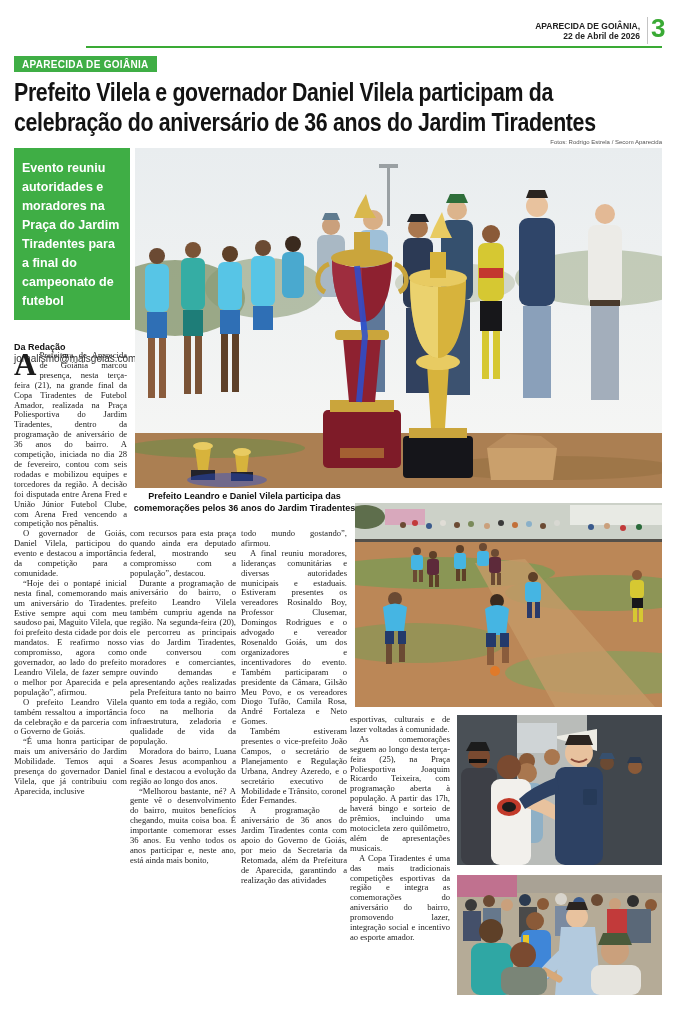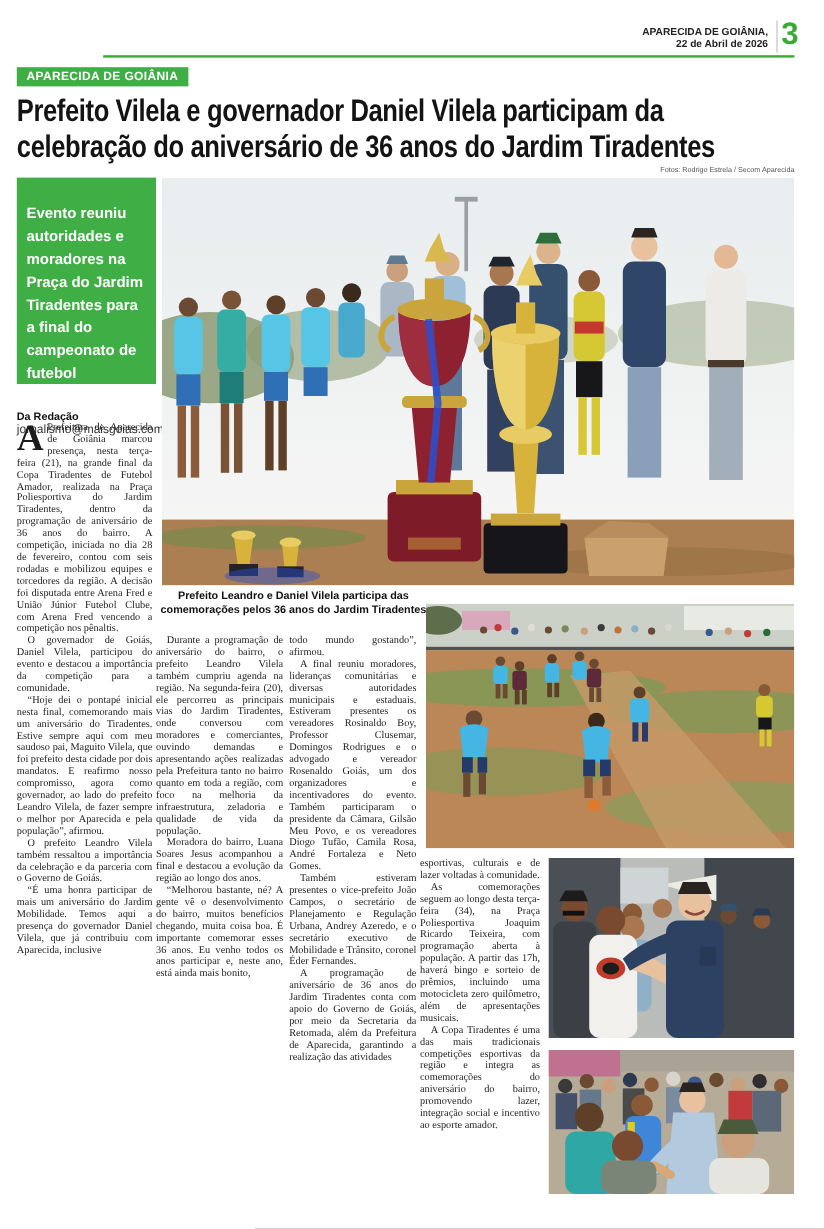--- a/index.html
+++ b/index.html
@@ -24,21 +24,21 @@
   .page-number { position:absolute; left:651px; top:13px; font-family:"Liberation Sans",sans-serif; font-weight:bold; font-size:26px; color:#3aaa35; }
   
   .tag { position:absolute; left:14px; top:56px; background:#3fae45; color:#fff;
     font-family:"Liberation Sans",sans-serif; font-weight:bold; font-size:10px; padding:3px 8px 2px; letter-spacing:.3px; }
   .headline { position:absolute; left:14px; top:77px; width:660px; color:#131313;
     font-family:"Liberation Sans",sans-serif; font-weight:bold; }
   .headline .hl { font-size:26px; line-height:30px; letter-spacing:-0.4px; white-space:nowrap; transform:scaleX(0.82); transform-origin:left center; }
   .photo-credit { position:absolute; right:25px; top:139px; font-family:"Liberation Sans",sans-serif; font-size:6px; color:#555; }
   
   .lead-box { position:absolute; left:14px; top:148px; width:116px; height:172px; background:#3fae45;
-    color:#fff; font-family:"Liberation Sans",sans-serif; font-weight:bold; font-size:12.5px; line-height:19px; padding:21px 8px; }
+    color:#fff; font-family:"Liberation Sans",sans-serif; font-weight:bold; font-size:12.5px; line-height:19px; padding:11px 8px; }
   .byline { position:absolute; left:14px; top:327px; font-family:"Liberation Sans",sans-serif; }
   .byline .author { font-weight:bold; font-size:9px; color:#111;margin-top:15px; }
   .byline .email { font-size:10px; color:#333; margin-top:1px; }
   
   .col { position:absolute; font-size:8.6px; line-height:9.9px; text-align:justify; color:#1b1b1b; hyphens:auto; }
   .col p { margin:0; }
   .col p.ind { text-indent:9px; }
   .dropcap { float:left; font-size:31px; line-height:26px; font-weight:bold; padding:1px 3px 0 0; }
   .col1 { left:14px;  top:351px; width:113px; }
   .col2 { left:130px; top:529px; width:106px; }
@@ -376,31 +376,32 @@
 
   <div class="col col1">
     <p><span class="dropcap">A</span><span>Prefeitura de Aparecida de Goiânia marcou presença, nesta terça-feira (21), na grande final da Copa Tiradentes de Futebol Amador, realizada na Praça Poliesportiva do Jardim Tiradentes, dentro da programação de aniversário de 36 anos do bairro. A competição, iniciada no dia 28 de fevereiro, contou com seis rodadas e mobilizou equipes e torcedores da região. A decisão foi disputada entre Arena Fred e União Júnior Futebol Clube, com Arena Fred vencendo a competição nos pênaltis.</span></p>
     <p class="ind">O governador de Goiás, Daniel Vilela, participou do evento e destacou a importância da competição para a comunidade.</p>
     <p class="ind">“Hoje dei o pontapé inicial nesta final, comemorando mais um aniversário do Tiradentes. Estive sempre aqui com meu saudoso pai, Maguito Vilela, que foi prefeito desta cidade por dois mandatos. E reafirmo nosso compromisso, agora como governador, ao lado do prefeito Leandro Vilela, de fazer sempre o melhor por Aparecida e pela população”, afirmou.</p>
     <p class="ind">O prefeito Leandro Vilela também ressaltou a importância da celebração e da parceria com o Governo de Goiás.</p>
     <p class="ind">“É uma honra participar de mais um aniversário do Jardim Mobilidade. Temos aqui a presença do governador Daniel Vilela, que já contribuiu com Aparecida, inclusive</p>
   </div>
 
   <div class="col col2">
+    <p>com recursos para esta praça quando ainda era deputado federal, mostrando seu compromisso com a população”, destacou.</p>
     <p class="ind">Durante a programação de aniversário do bairro, o prefeito Leandro Vilela também cumpriu agenda na região. Na segunda-feira (20), ele percorreu as principais vias do Jardim Tiradentes, onde conversou com moradores e comerciantes, ouvindo demandas e apresentando ações realizadas pela Prefeitura tanto no bairro quanto em toda a região, com foco na melhoria da infraestrutura, zeladoria e qualidade de vida da população.</p>
     <p class="ind">Moradora do bairro, Luana Soares Jesus acompanhou a final e destacou a evolução da região ao longo dos anos.</p>
     <p class="ind">“Melhorou bastante, né? A gente vê o desenvolvimento do bairro, muitos benefícios chegando, muita coisa boa. É importante comemorar esses 36 anos. Eu venho todos os anos participar e, neste ano, está ainda mais bonito,</p>
   </div>
 
   <div class="col col3">
     <p>todo mundo gostando”, afirmou.</p>
     <p class="ind">A final reuniu moradores, lideranças comunitárias e diversas autoridades municipais e estaduais. Estiveram presentes os vereadores Rosinaldo Boy, Professor Clusemar, Domingos Rodrigues e o advogado e vereador Rosenaldo Goiás, um dos organizadores e incentivadores do evento. Também participaram o presidente da Câmara, Gilsão Meu Povo, e os vereadores Diogo Tufão, Camila Rosa, André Fortaleza e Neto Gomes.</p>
     <p class="ind">Também estiveram presentes o vice-prefeito João Campos, o secretário de Planejamento e Regulação Urbana, Andrey Azeredo, e o secretário executivo de Mobilidade e Trânsito, coronel Éder Fernandes.</p>
     <p class="ind">A programação de aniversário de 36 anos do Jardim Tiradentes conta com apoio do Governo de Goiás, por meio da Secretaria da Retomada, além da Prefeitura de Aparecida, garantindo a realização das atividades</p>
   </div>
 
   <div class="col col4">
     <p>esportivas, culturais e de lazer voltadas à comunidade.</p>
-    <p class="ind">As comemorações seguem ao longo desta terça-feira (34), na Praça Poliesportiva Joaquim Ricardo Teixeira, com programação aberta à população. A partir das 17h, haverá bingo e sorteio de prêmios, incluindo uma motocicleta zero quilômetro, além de apresentações musicais.</p>
+    <p class="ind">As comemorações seguem ao longo desta terça-feira (25), na Praça Poliesportiva Joaquim Ricardo Teixeira, com programação aberta à população. A partir das 17h, haverá bingo e sorteio de prêmios, incluindo uma motocicleta zero quilômetro, além de apresentações musicais.</p>
     <p class="ind">A Copa Tiradentes é uma das mais tradicionais competições esportivas da região e integra as comemorações do aniversário do bairro, promovendo lazer, integração social e incentivo ao esporte amador.</p>
   </div>
 
 </div>
 
 </body></html>

